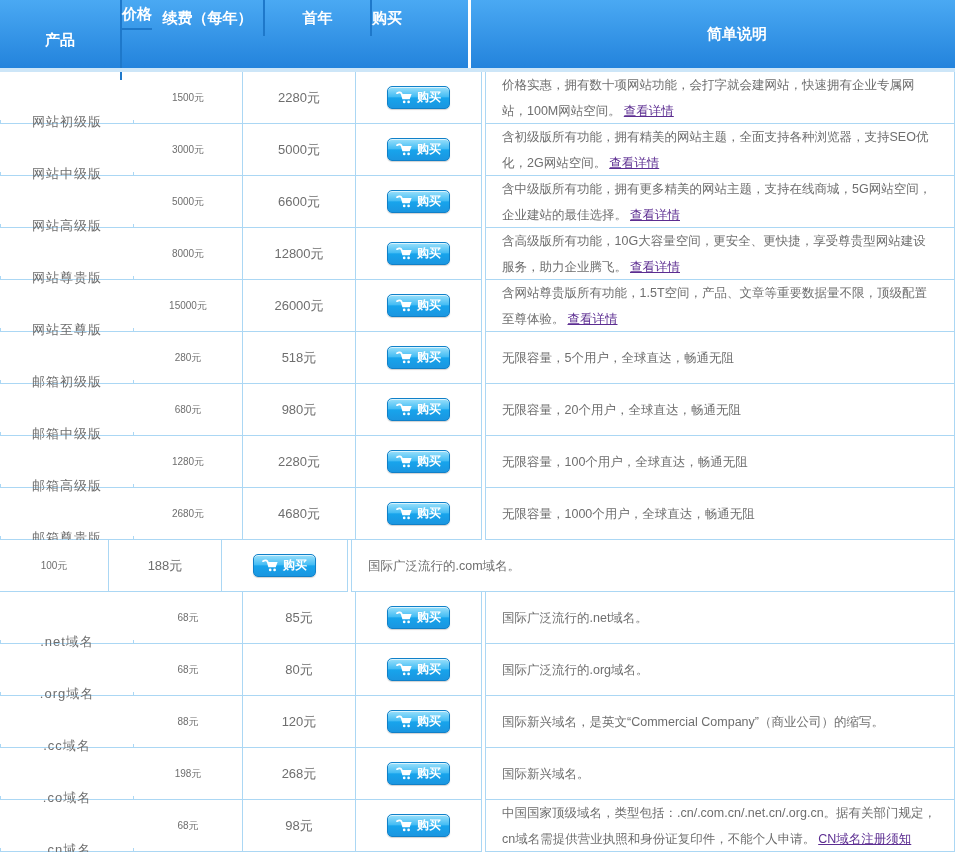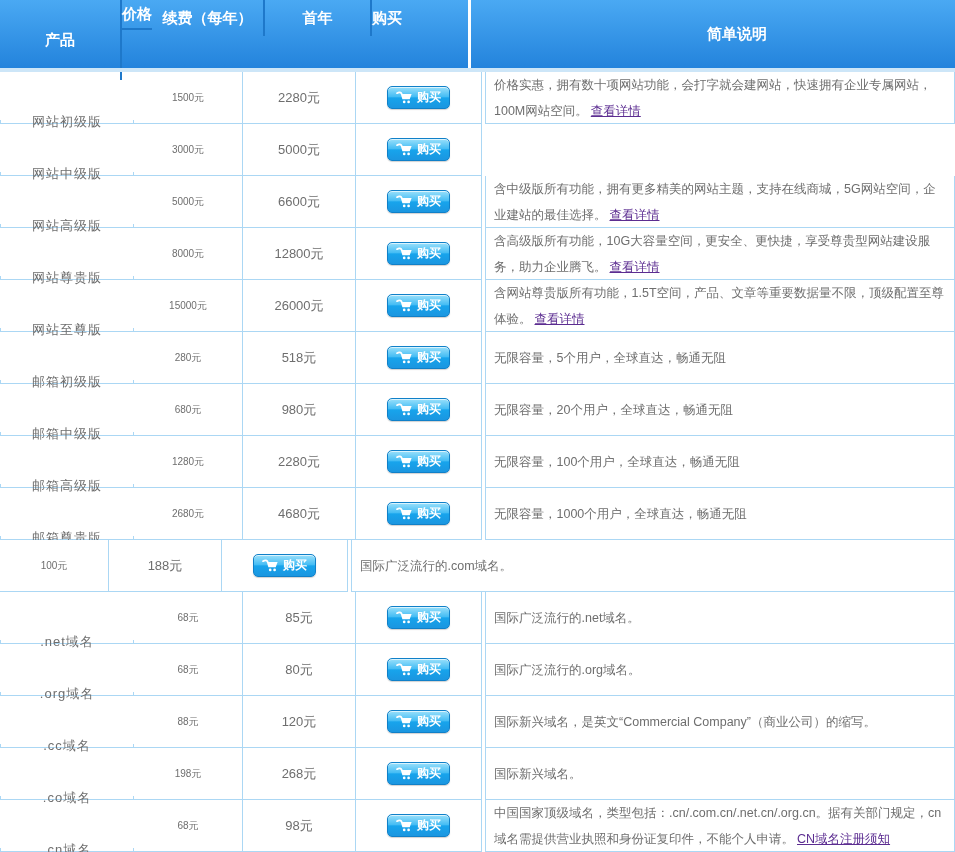--- a/index.html
+++ b/index.html
@@ -49,21 +49,21 @@
     display:flex;align-items:center;justify-content:center;
     border-bottom:1px solid var(--row-border);
     color:var(--text-gray);background:#fff;
   }
   .c1{width:134px;border-left:1px solid var(--row-border);border-right:1px solid var(--row-border);font-size:13px;letter-spacing:1px;margin-top:48px;}
   .c2{width:109px;border-right:1px solid var(--row-border);font-size:10px;}
   .c3{width:113px;border-right:1px solid var(--row-border);font-size:13px;}
   .c4{width:126px;border-right:1px solid var(--row-border);}
   .c5{
     flex:1;border-left:1px solid var(--row-border);border-right:1px solid var(--row-border);
-    justify-content:flex-start;padding:0 8px;font-size:12.5px;line-height:26px;
+    justify-content:flex-start;padding:0 16px;font-size:12.5px;line-height:26px;
   }
   .desc-inner{display:inline;}
   .desc-link{color:var(--link-purple);text-decoration:underline;margin-left:3px;cursor:pointer;}
 
   
   .buy-btn{
     width:63px;height:23px;border-radius:5px;cursor:pointer;
     border:1px solid var(--btn-border);
     background:linear-gradient(180deg,var(--btn-top) 0%,var(--btn-mid1) 46%,var(--btn-mid2) 52%,var(--btn-bottom) 100%);
     box-shadow:inset 0 1px 0 rgba(255,255,255,.65),0 1px 1px rgba(0,0,0,.18);
@@ -123,20 +123,23 @@
         <svg class="cart-icon" width="17" height="13" viewBox="0 0 17 13" aria-hidden="true">
           <path d="M1 2.2 C3.2 0.6 5.2 1.2 5.9 3.2" stroke="#ffffff" stroke-width="1.7" fill="none" stroke-linecap="round"></path>
           <path d="M4.8 3 L15.6 3 L13.7 8.2 L6.4 8.2 Z" fill="#ffffff"></path>
           <circle cx="8.2" cy="10.9" r="1.35" fill="#ffffff"></circle>
           <circle cx="12.6" cy="10.9" r="1.35" fill="#ffffff"></circle>
         </svg>
         <span class="buy-label">购买</span>
       </a>
     </div>
     <div class="vgap"></div>
+    <div class="cell c5">
+      <div class="desc-inner"><span>含初级版所有功能，拥有精美的网站主题，全面支持各种浏览器，支持SEO优化，2G网站空间。</span><a class="desc-link">查看详情</a></div>
+    </div>
   </div>
 
   <div class="row">
     <div class="cell c1">网站高级版</div>
     <div class="cell c2">5000元</div>
     <div class="cell c3">6600元</div>
     <div class="cell c4">
       <a class="buy-btn">
         <svg class="cart-icon" width="17" height="13" viewBox="0 0 17 13" aria-hidden="true">
           <path d="M1 2.2 C3.2 0.6 5.2 1.2 5.9 3.2" stroke="#ffffff" stroke-width="1.7" fill="none" stroke-linecap="round"></path>

